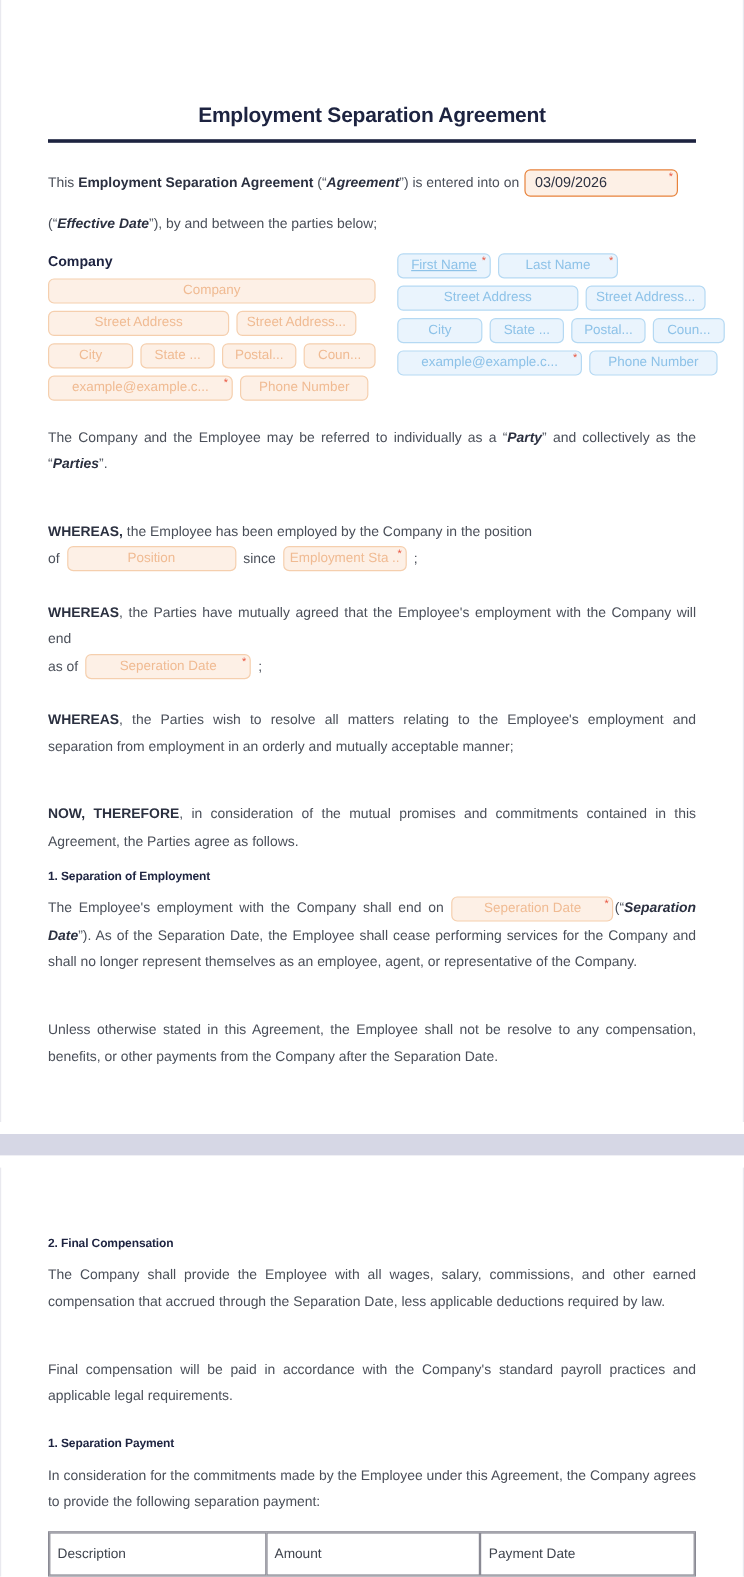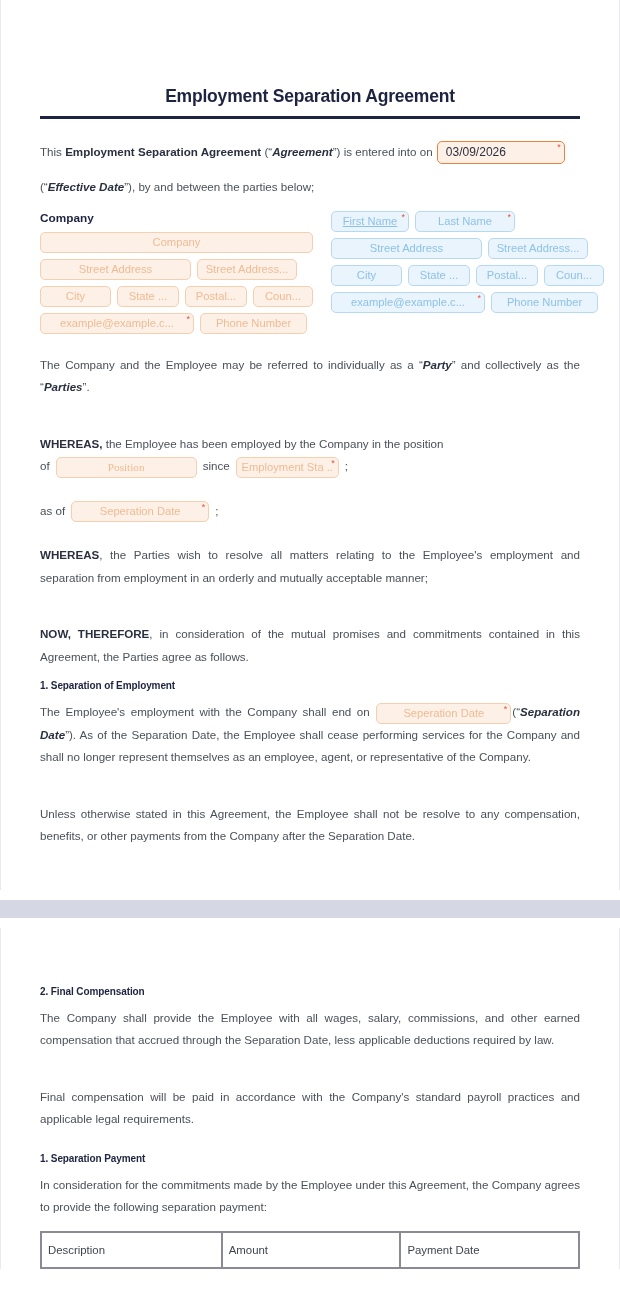--- a/index.html
+++ b/index.html
@@ -162,39 +162,39 @@
     margin: 0 1px;
   }
   .fld-inline .req {
     position: absolute;
     top: 0px;
     right: 3px;
     color: #e8503a;
     font-size: 9px;
     line-height: 10px;
   }
-  .w-position { width: 141px; font-family: Liberation Serif, serif; }
+  .w-position { width: 141px; }
   .w-empstart { width: 103px; }
   .w-sepdate1 { width: 138px; }
   .w-sepdate2 { width: 135px; }
   .w-topdate {
     width: 128px;
     height: 23px;
     line-height: 21px;
     background: #fdf0e6;
     border: 1px solid #e8833c;
     color: #2b3040;
     text-align: left;
     padding-left: 8px;
     font-size: 12px;
   }
 
   .line-row {
     display: flex;
-    align-items: flex-end;
+    align-items: flex-start;
     font-size: 11.6px;
     line-height: 22.5px;
     gap: 5px;
   }
 
   
   table.pay-table {
     width: 100%;
     border-collapse: separate;
     border-spacing: 0;
@@ -297,20 +297,23 @@
     <div class="line-row">
       <span>of</span>
       <span class="fld-inline w-position">Position</span>
       <span>since</span>
       <span class="fld-inline w-empstart"><span>Employment Sta ..</span><span class="req">*</span></span>
       <span>;</span>
     </div>
 
     <div class="spacer-md"></div>
 
+    <p class="body-text tight">
+      <b>WHEREAS</b><span>, the Parties have mutually agreed that the Employee's employment with the Company will end</span>
+    </p>
     <div class="line-row">
       <span>as of</span>
       <span class="fld-inline w-sepdate1"><span>Seperation Date</span><span class="req">*</span></span>
       <span>;</span>
     </div>
 
     <div class="spacer-md"></div>
 
     <p class="body-text">
       <b>WHEREAS</b><span>, the Parties wish to resolve all matters relating to the Employee's employment and separation from employment in an orderly and mutually acceptable manner;</span>

